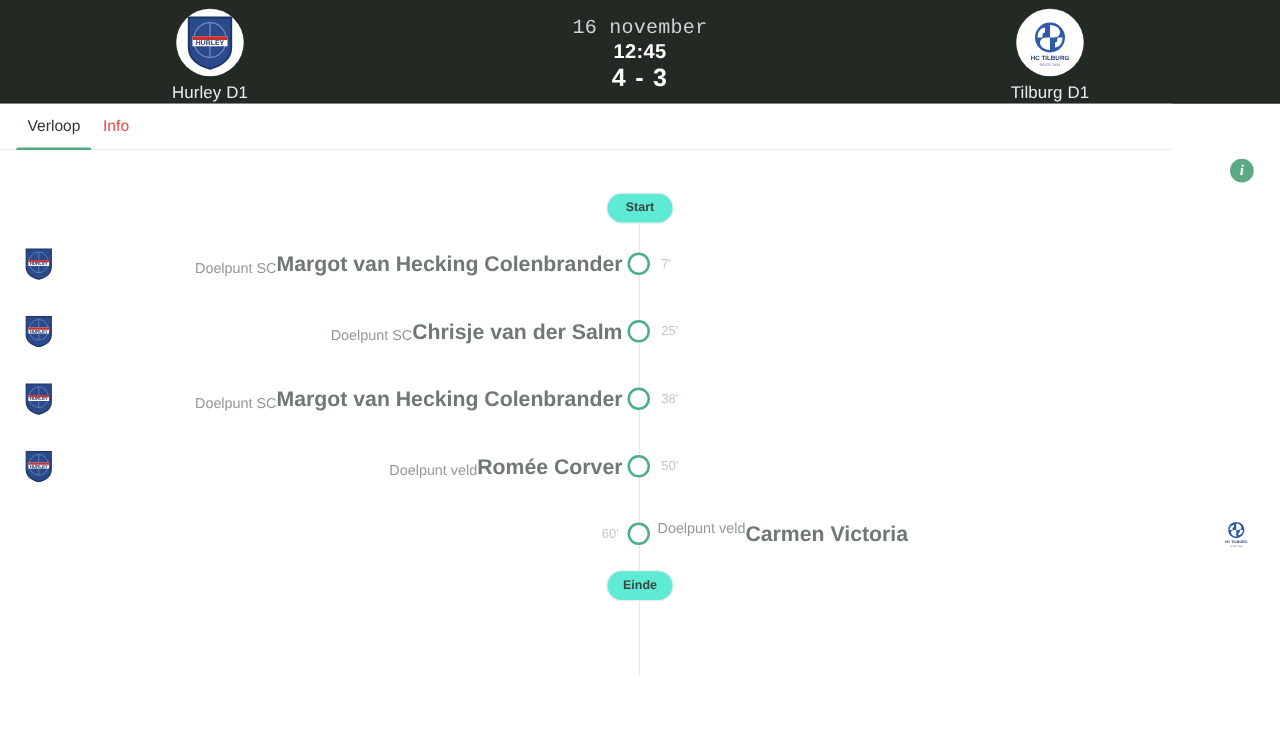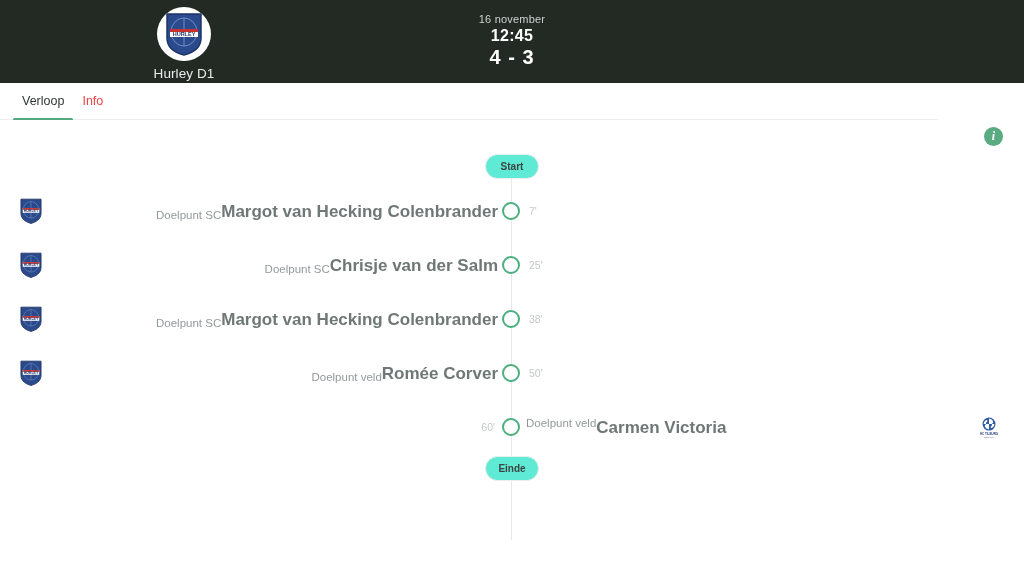--- a/index.html
+++ b/index.html
@@ -24,21 +24,21 @@
   }
 
   .team-block {
     position: absolute;
     top: 7px;
     width: 200px;
     display: flex;
     flex-direction: column;
     align-items: center;
   }
-  .team-block.home { left: 84px; }
+  .team-block.home { left: 68px; }
   .team-block.away { left: 740px; }
 
   .team-logo {
     width: 54px;
     height: 54px;
     border-radius: 50%;
     background: #ffffff;
     display: flex;
     align-items: center;
     justify-content: center;
@@ -55,23 +55,24 @@
 
   .score-block {
     position: absolute;
     top: 13px;
     left: 50%;
     transform: translateX(-50%);
     text-align: center;
     color: #ffffff;
   }
   .score-date {
-    font-size: 11px;
+    font-size: 16px;
     color: #cdd3cf;
     letter-spacing: .2px;
+    font-family: Liberation Mono, monospace;
   }
   .score-time {
     font-size: 16px;
     font-weight: bold;
     margin-top: 2px;
     letter-spacing: .3px;
   }
   .score-goals {
     font-size: 20px;
     font-weight: bold;
@@ -256,20 +257,34 @@
     </div>
     <div class="team-name">Hurley D1</div>
   </div>
 
   <div class="score-block">
     <div class="score-date">16 november</div>
     <div class="score-time">12:45</div>
     <div class="score-goals">4 - 3</div>
   </div>
 
+  <div class="team-block away">
+    <div class="team-logo">
+      <svg width="44" height="44" viewBox="0 0 44 44">
+        <circle cx="22" cy="18" r="12" fill="#2f5aa8"></circle>
+        <path d="M22 8 C27 8 30 11 30 14 C30 17 27 18 24 18 L22 18 Z" fill="#ffffff"></path>
+        <path d="M22 28 C17 28 14 25 14 22 C14 19 17 18 20 18 L22 18 Z" fill="#ffffff"></path>
+        <path d="M12 18 C12 13 15 10 18 10 L18 14 C16 14 16 16 16 18 Z" fill="#ffffff"></path>
+        <path d="M32 18 C32 23 29 26 26 26 L26 22 C28 22 28 20 28 18 Z" fill="#ffffff"></path>
+        <text x="22" y="36" font-family="Liberation Sans, sans-serif" font-size="5" font-weight="bold" fill="#27407a" text-anchor="middle">HC TILBURG</text>
+        <text x="22" y="41" font-family="Liberation Sans, sans-serif" font-size="3" fill="#5b6f9e" text-anchor="middle">SINCE 1934</text>
+      </svg>
+    </div>
+    <div class="team-name">Tilburg D1</div>
+  </div>
 
 </div>
 
 <div class="tabbar">
   <div class="tab active">Verloop</div>
   <div class="tab">Info</div>
 </div>
 
 <div class="content">
 

